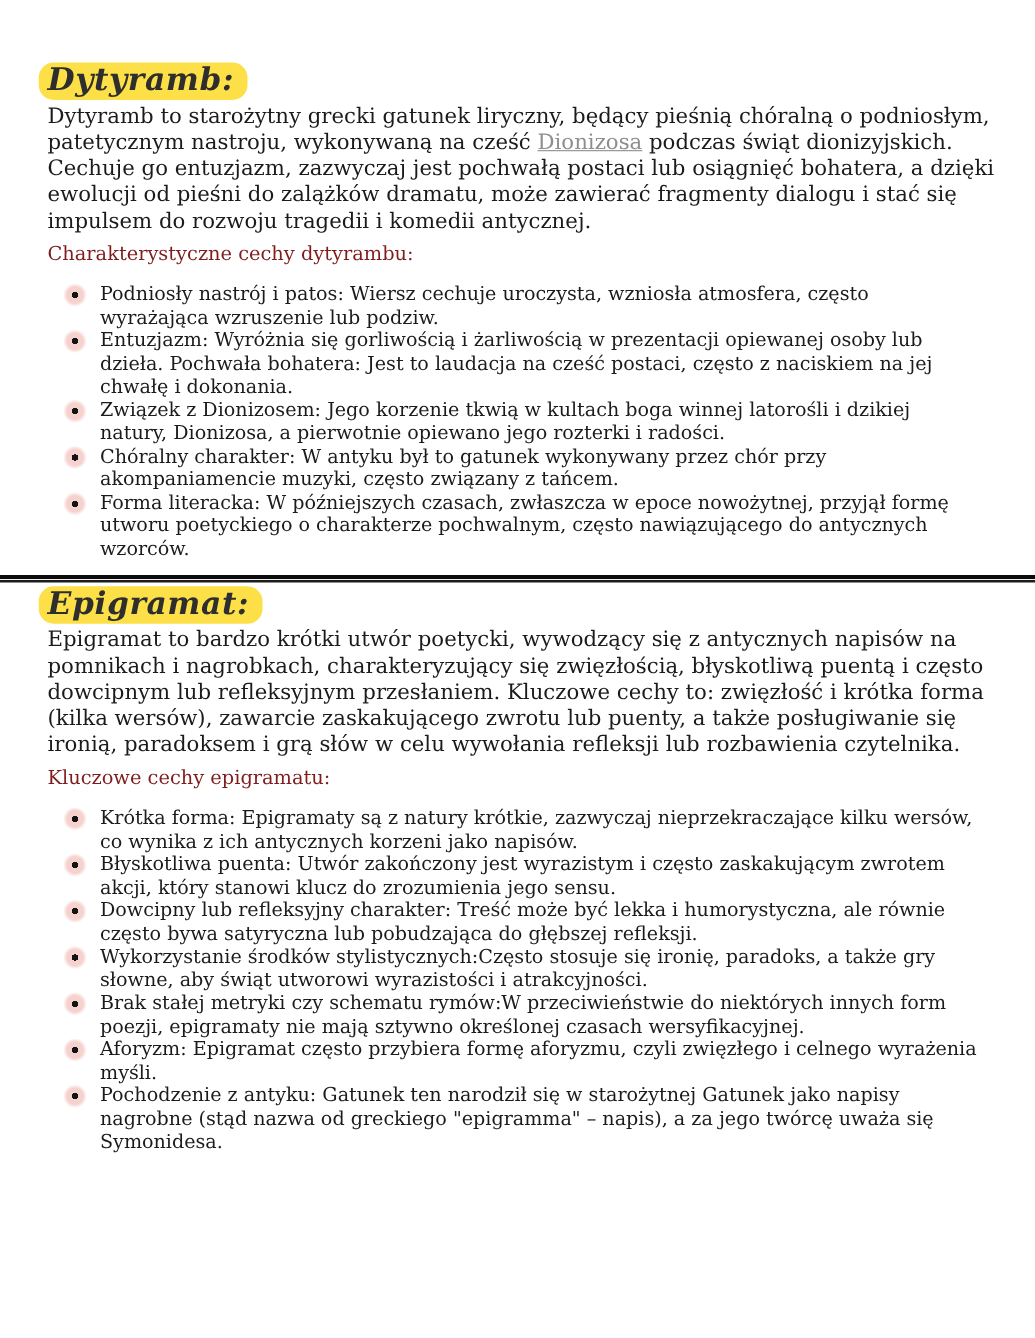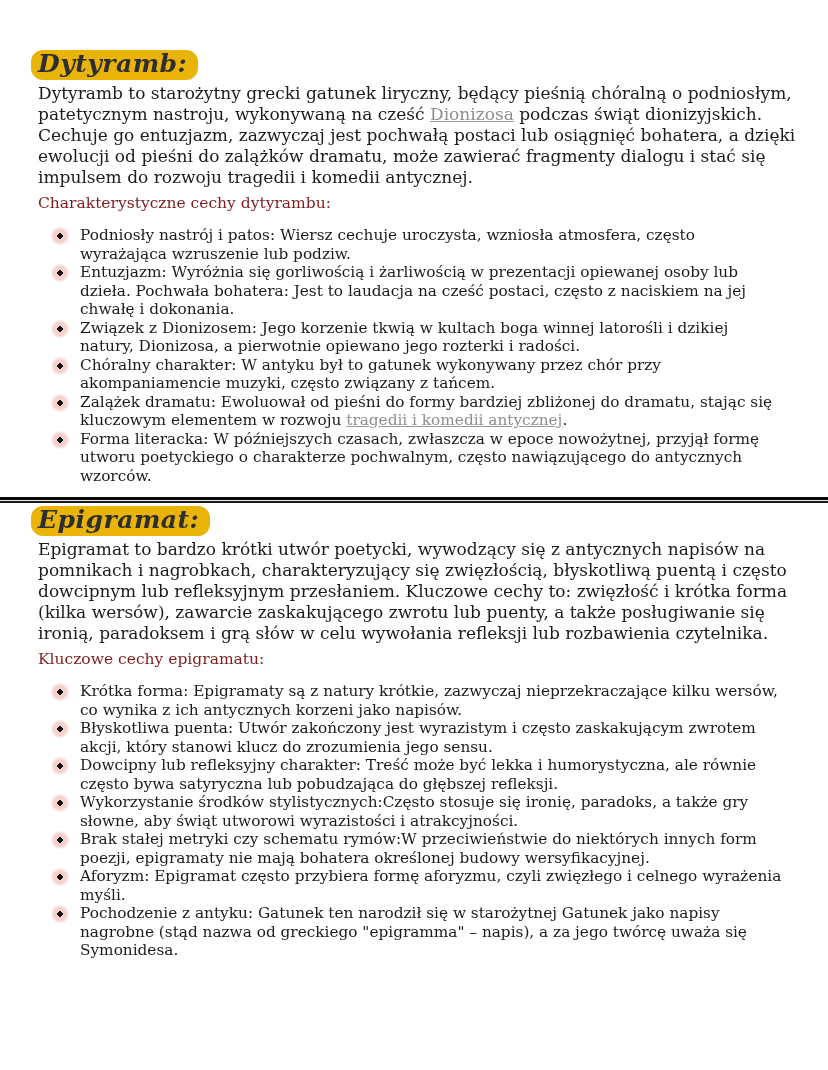--- a/index.html
+++ b/index.html
@@ -5,21 +5,21 @@
   html,body{margin:0;padding:0;}
   body{
     width:828px;height:1070px;background:#ffffff;overflow:hidden;
     font-family:"DejaVu Serif","Liberation Serif",serif;
     color:#1b1b1b;
     -webkit-font-smoothing:antialiased;
   }
   .page{box-sizing:border-box;width:828px;height:1070px;padding:50px 32px 0 38px;}
   .heading-row{margin:0 0 3px -7px;height:30px;}
   .pill{
-    display:inline-block;background:#eab308;border-radius:12px;
+    display:inline-block;background:#fde047;border-radius:12px;
     padding:0 11px 2px 7px;
   }
   .section-heading{
     font-style:italic;font-weight:bold;font-size:25px;line-height:28px;
     color:#2e2e2e;letter-spacing:0.5px;
   }
   .intro{
     margin:3px 0 0 0;max-width:760px;
     font-size:17px;line-height:21px;color:#1b1b1b;
   }
@@ -67,24 +67,20 @@
         <li>
           <span class="bullet"></span>
           <span class="li-text">Związek z Dionizosem: Jego korzenie tkwią w kultach boga winnej latorośli i dzikiej natury, Dionizosa, a pierwotnie opiewano jego rozterki i radości.</span>
         </li>
         <li>
           <span class="bullet"></span>
           <span class="li-text">Chóralny charakter: W antyku był to gatunek wykonywany przez chór przy akompaniamencie muzyki, często związany z tańcem.</span>
         </li>
         <li>
           <span class="bullet"></span>
-          <span class="li-text">Zalążek dramatu: Ewoluował od pieśni do formy bardziej zbliżonej do dramatu, stając się kluczowym elementem w rozwoju <a class="inline-link">tragedii i komedii antycznej</a>.</span>
-        </li>
-        <li>
-          <span class="bullet"></span>
           <span class="li-text">Forma literacka: W późniejszych czasach, zwłaszcza w epoce nowożytnej, przyjął formę utworu poetyckiego o charakterze pochwalnym, często nawiązującego do antycznych wzorców.</span>
         </li>
       </ul>
   </div>
 
   <div class="divider"></div>
 
   <div>
     <div class="heading-row">
       <span class="pill section-heading">Epigramat:</span>
@@ -104,21 +100,21 @@
         <li>
           <span class="bullet"></span>
           <span class="li-text">Dowcipny lub refleksyjny charakter: Treść może być lekka i humorystyczna, ale równie często bywa satyryczna lub pobudzająca do głębszej refleksji.</span>
         </li>
         <li>
           <span class="bullet"></span>
           <span class="li-text">Wykorzystanie środków stylistycznych:Często stosuje się ironię, paradoks, a także gry słowne, aby świąt utworowi wyrazistości i atrakcyjności.</span>
         </li>
         <li>
           <span class="bullet"></span>
-          <span class="li-text">Brak stałej metryki czy schematu rymów:W przeciwieństwie do niektórych innych form poezji, epigramaty nie mają bohatera określonej budowy wersyfikacyjnej.</span>
+          <span class="li-text">Brak stałej metryki czy schematu rymów:W przeciwieństwie do niektórych innych form poezji, epigramaty nie mają sztywno określonej czasach wersyfikacyjnej.</span>
         </li>
         <li>
           <span class="bullet"></span>
           <span class="li-text">Aforyzm: Epigramat często przybiera formę aforyzmu, czyli zwięzłego i celnego wyrażenia myśli.</span>
         </li>
         <li>
           <span class="bullet"></span>
           <span class="li-text">Pochodzenie z antyku: Gatunek ten narodził się w starożytnej Gatunek jako napisy nagrobne (stąd nazwa od greckiego "epigramma" – napis), a za jego twórcę uważa się Symonidesa.</span>
         </li>
       </ul>

